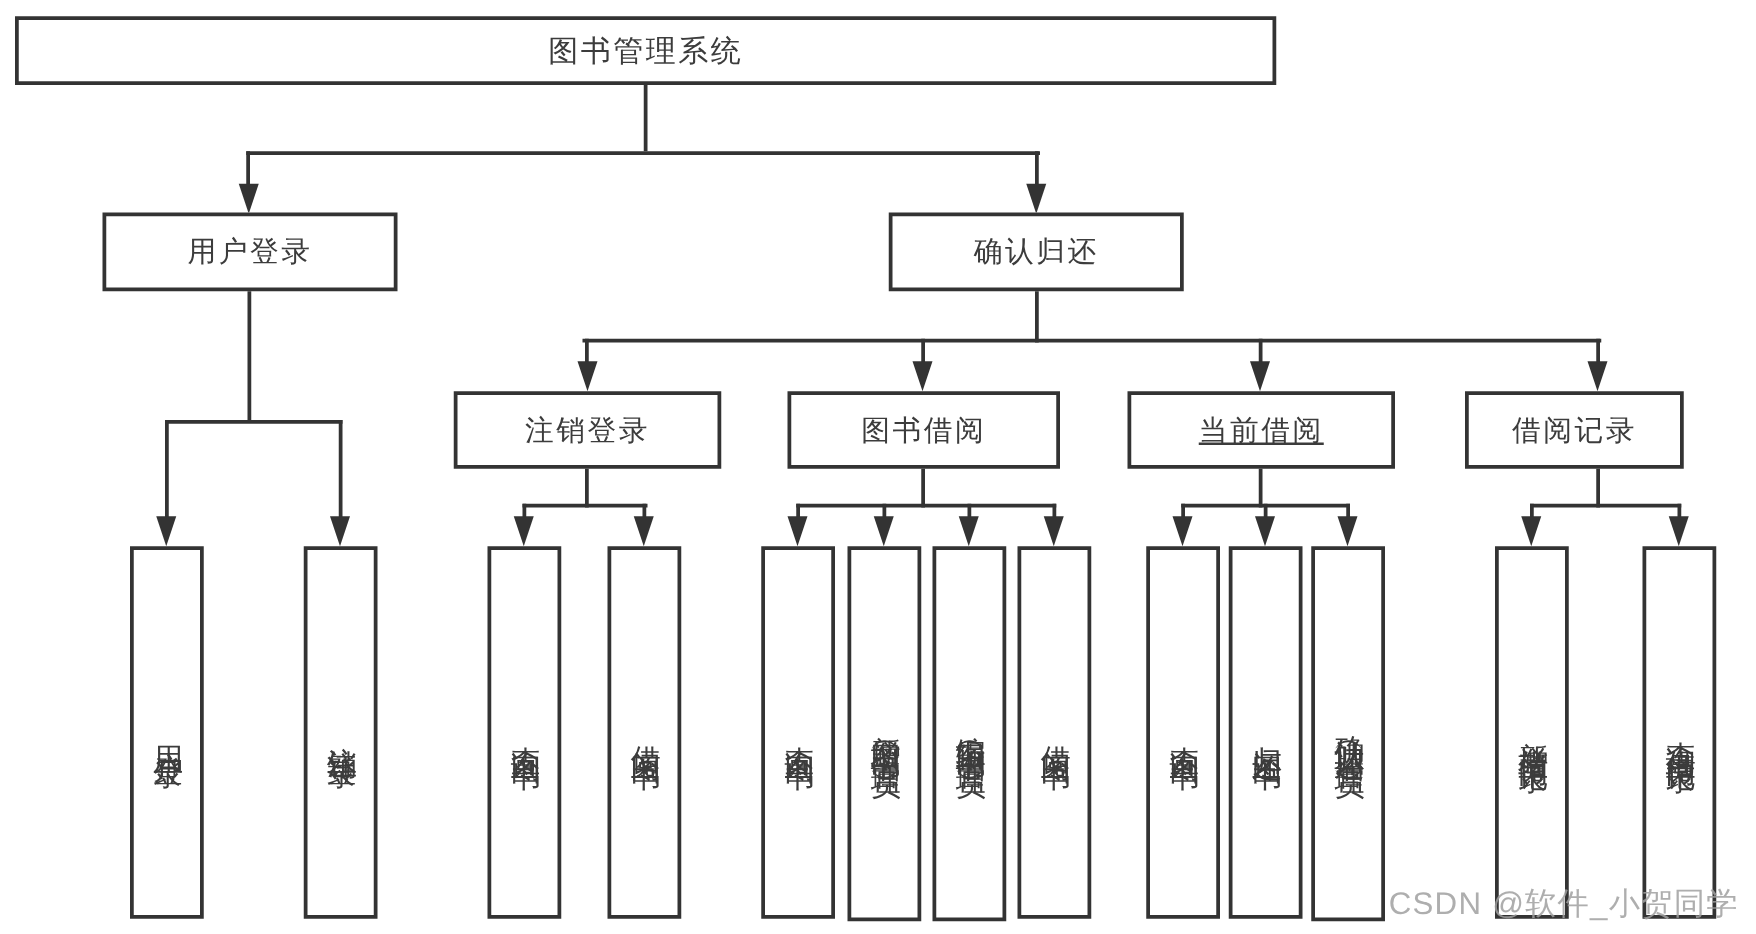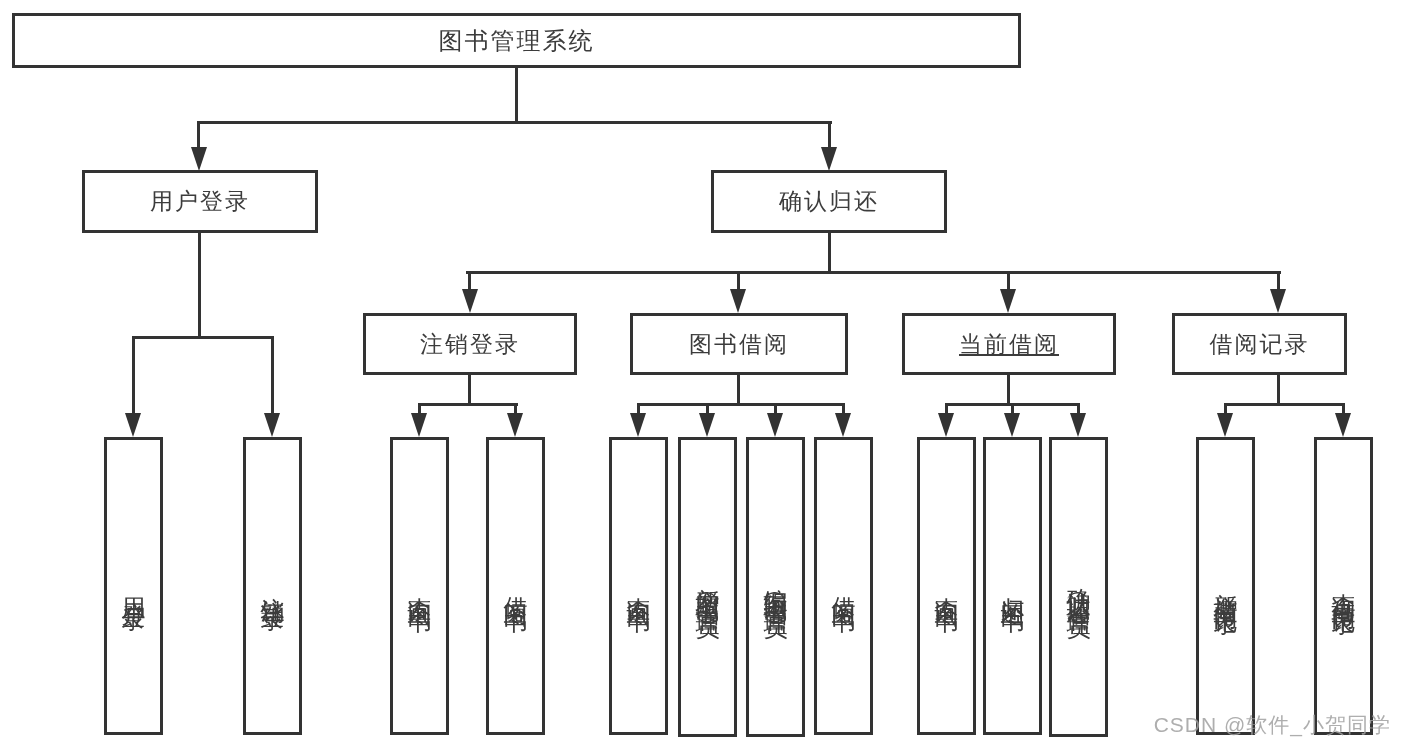--- a/index.html
+++ b/index.html
@@ -36,21 +36,21 @@
     position: absolute;
     width: 0; height: 0;
     border-left: 8px solid transparent;
     border-right: 8px solid transparent;
     border-top: 24px solid #333333;
   }
   .watermark {
     position: absolute;
     right: 14px;
     bottom: 8px;
-    font-size: 21px;
+    font-size: 25px;
     color: rgba(160,160,160,0.85);
     letter-spacing: 1px;
     z-index: 10;
     white-space: nowrap;
   }
 </style>
 </head>
 <body>
 
 <div class="canvas">

